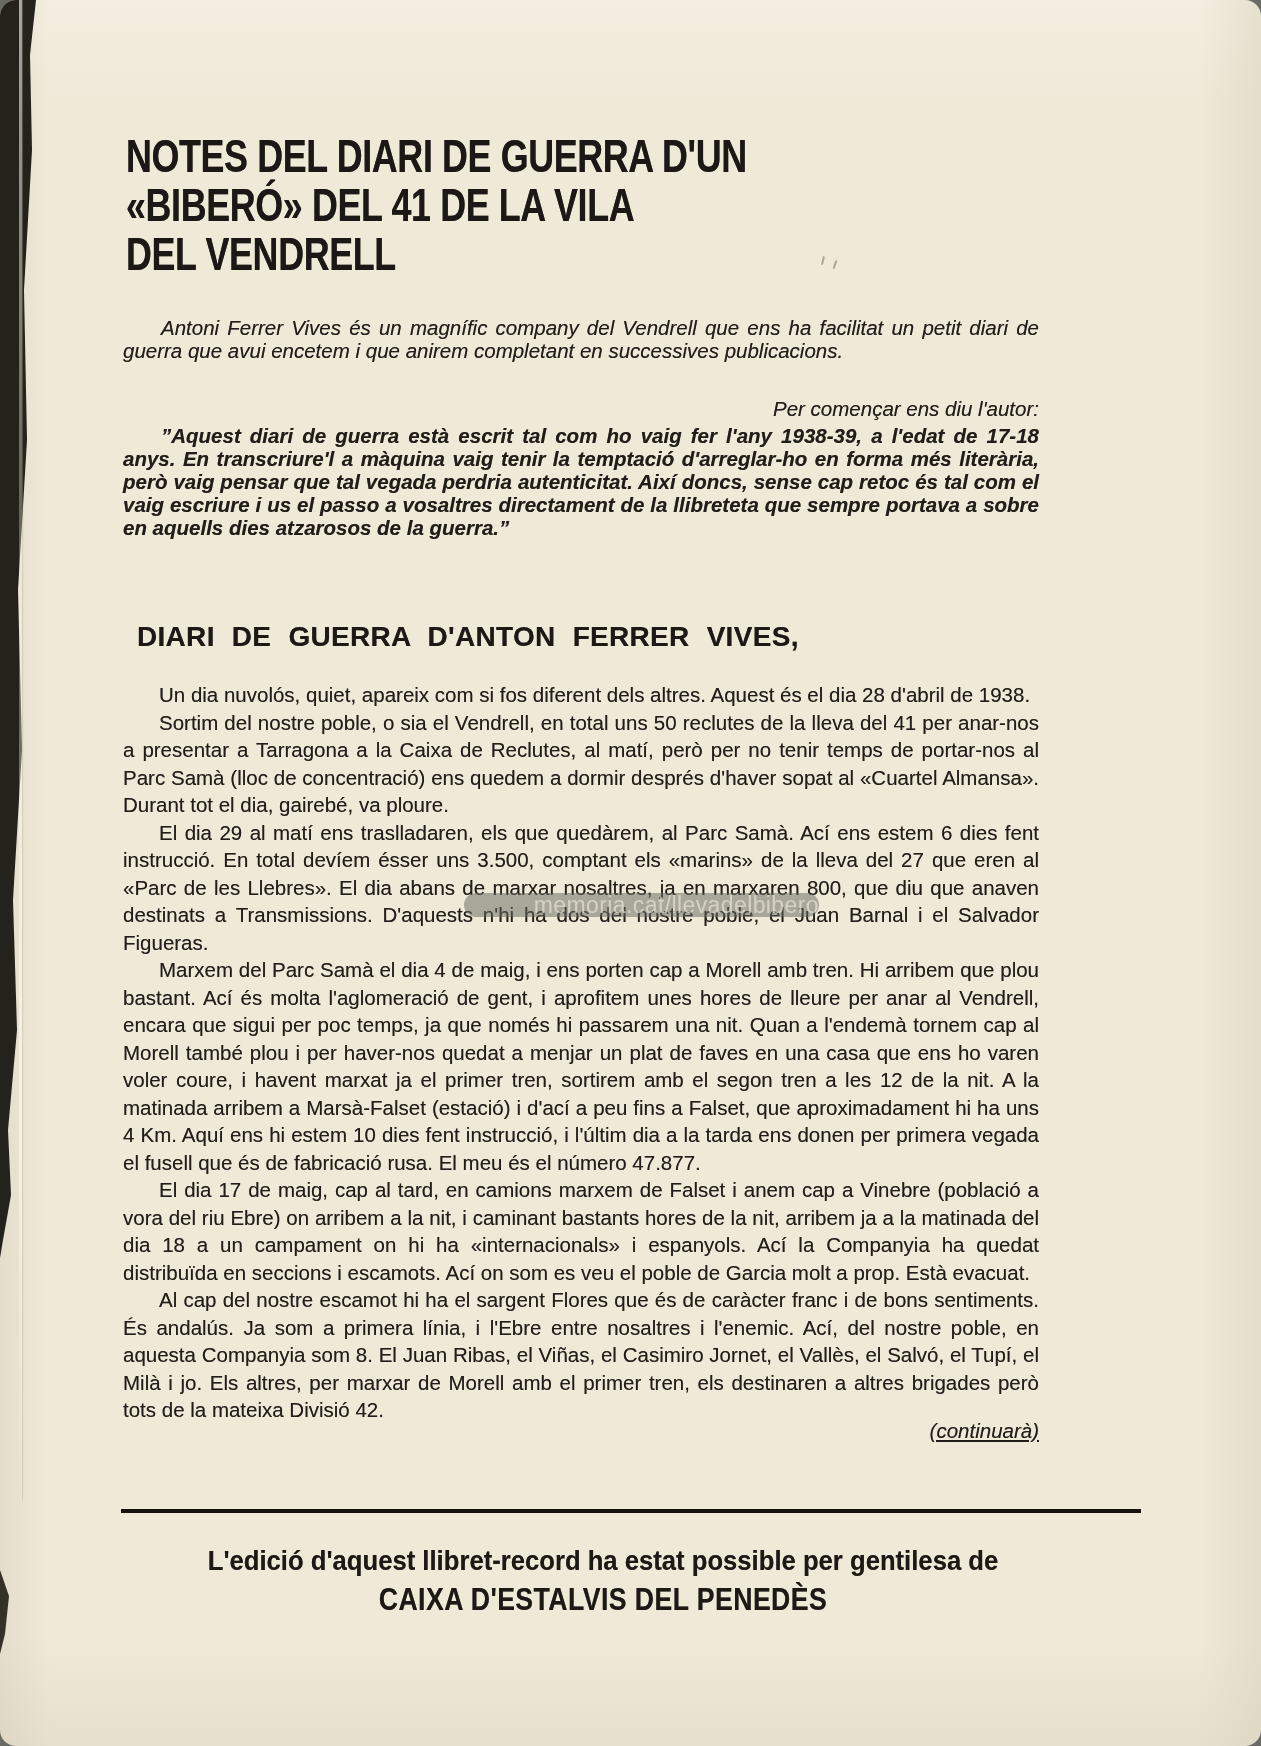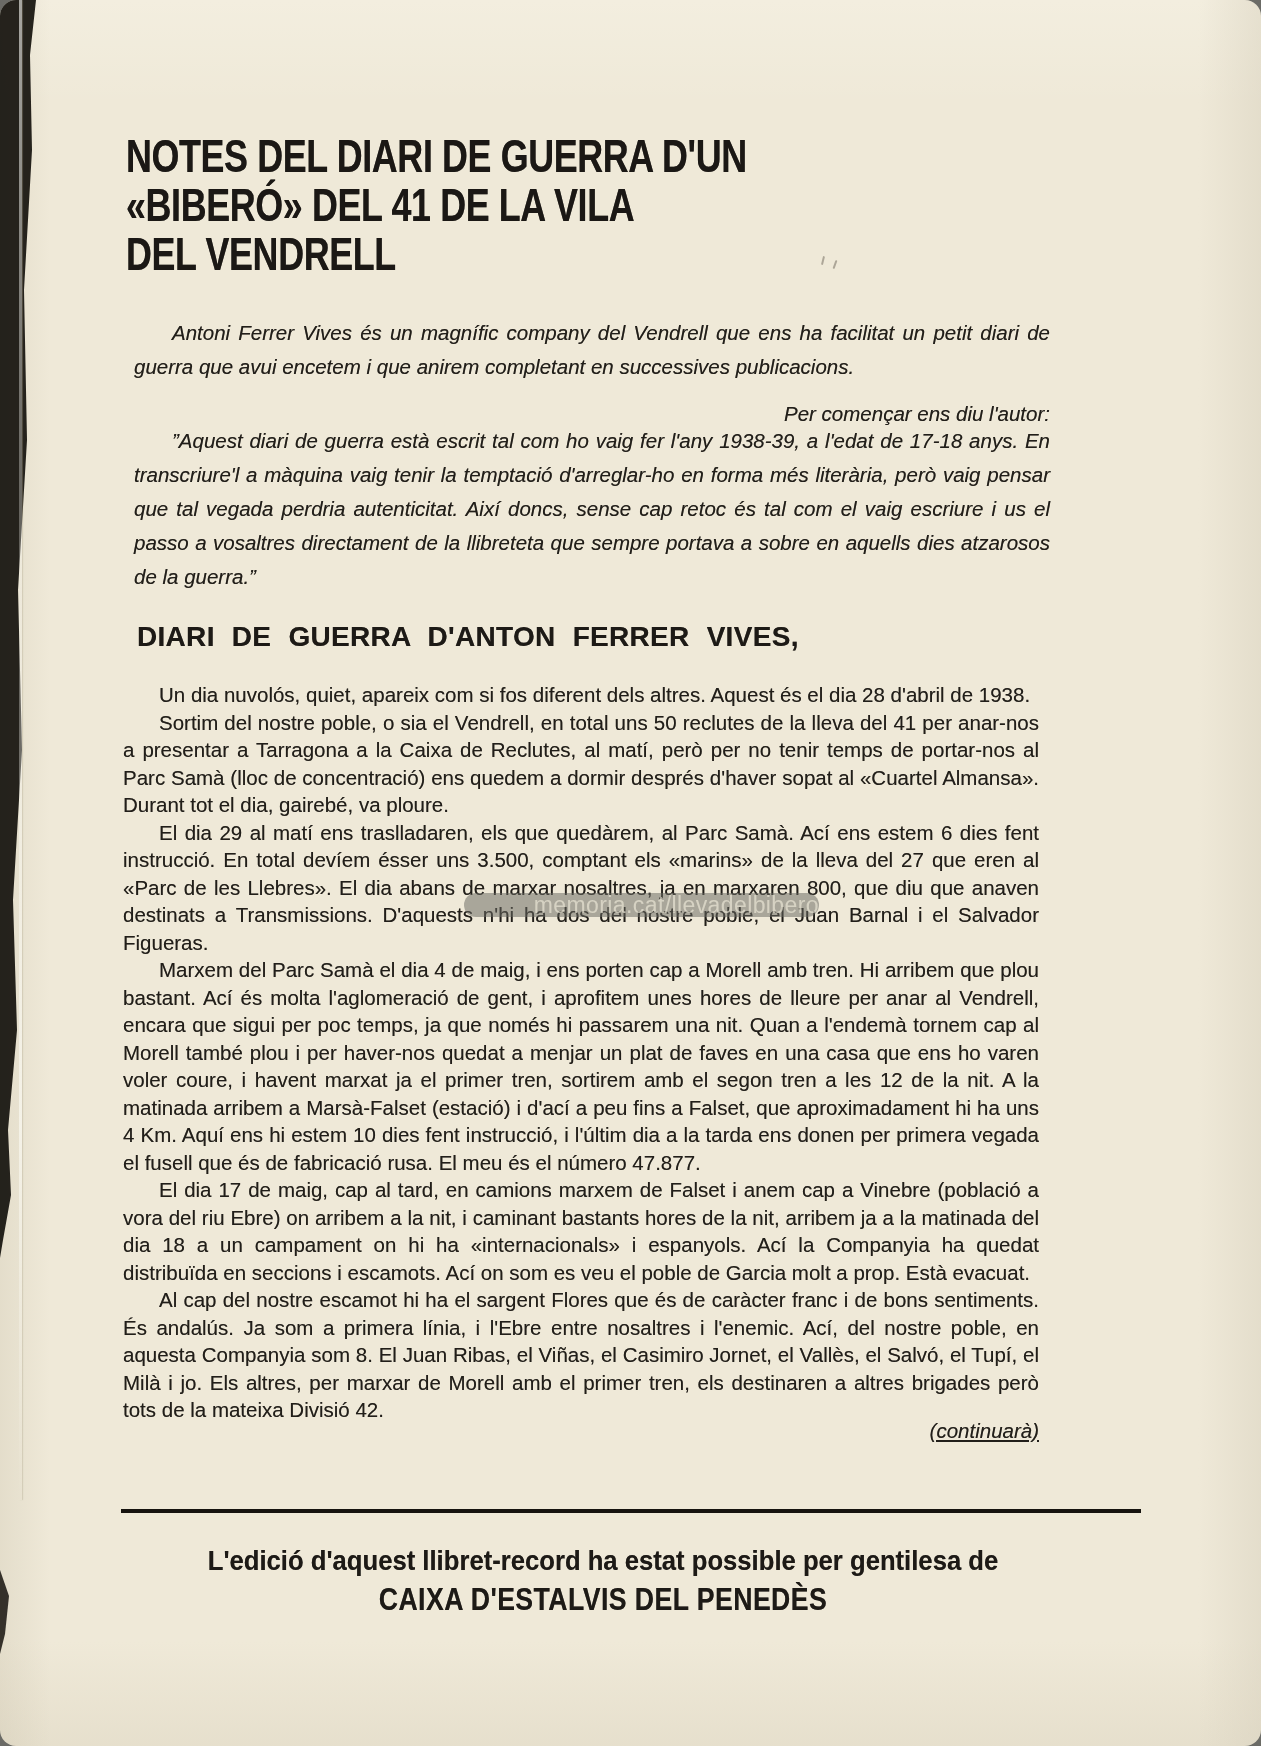--- a/index.html
+++ b/index.html
@@ -32,28 +32,28 @@
 
   .title{
     position:absolute;left:126px;top:132px;width:980px;margin:0;
     font-weight:bold;font-size:46px;line-height:49px;letter-spacing:-0.5px;
     color:#1b1815;
     text-shadow:0 0 .6px rgba(27,24,21,.65);
   }
   .title .tline{display:block;transform:scaleX(.78);transform-origin:left center;white-space:nowrap;}
 
   .intro{
-    position:absolute;left:134px;width:916px;margin:0;
-    font-style:italic;font-size:20.5px;line-height:34px;
+    position:absolute;left:123px;width:916px;margin:0;
+    font-style:italic;font-size:20.5px;line-height:23px;
     text-align:justify;text-indent:38px;
     text-shadow:0 0 .5px rgba(33,30,25,.55);
   }
   .intro.lead{top:316px;}
   .intro.one{top:397px;text-align:right;}
-  .intro.quote{top:424px;}
+  .intro.quote{top:424px;font-weight:bold;}
 
   .heading{
     position:absolute;left:123px;top:604px;width:916px;margin:14px;
     font-weight:bold;color:#1d1a16;
     text-shadow:0 0 .6px rgba(27,24,21,.6);
   }
   .heading .hl1{display:block;font-size:28px;line-height:37px;word-spacing:9px;letter-spacing:.3px;white-space:nowrap;}
   .heading .hl2{display:block;font-size:28px;line-height:37px;letter-spacing:.3px;}
 
   .bodytext{

